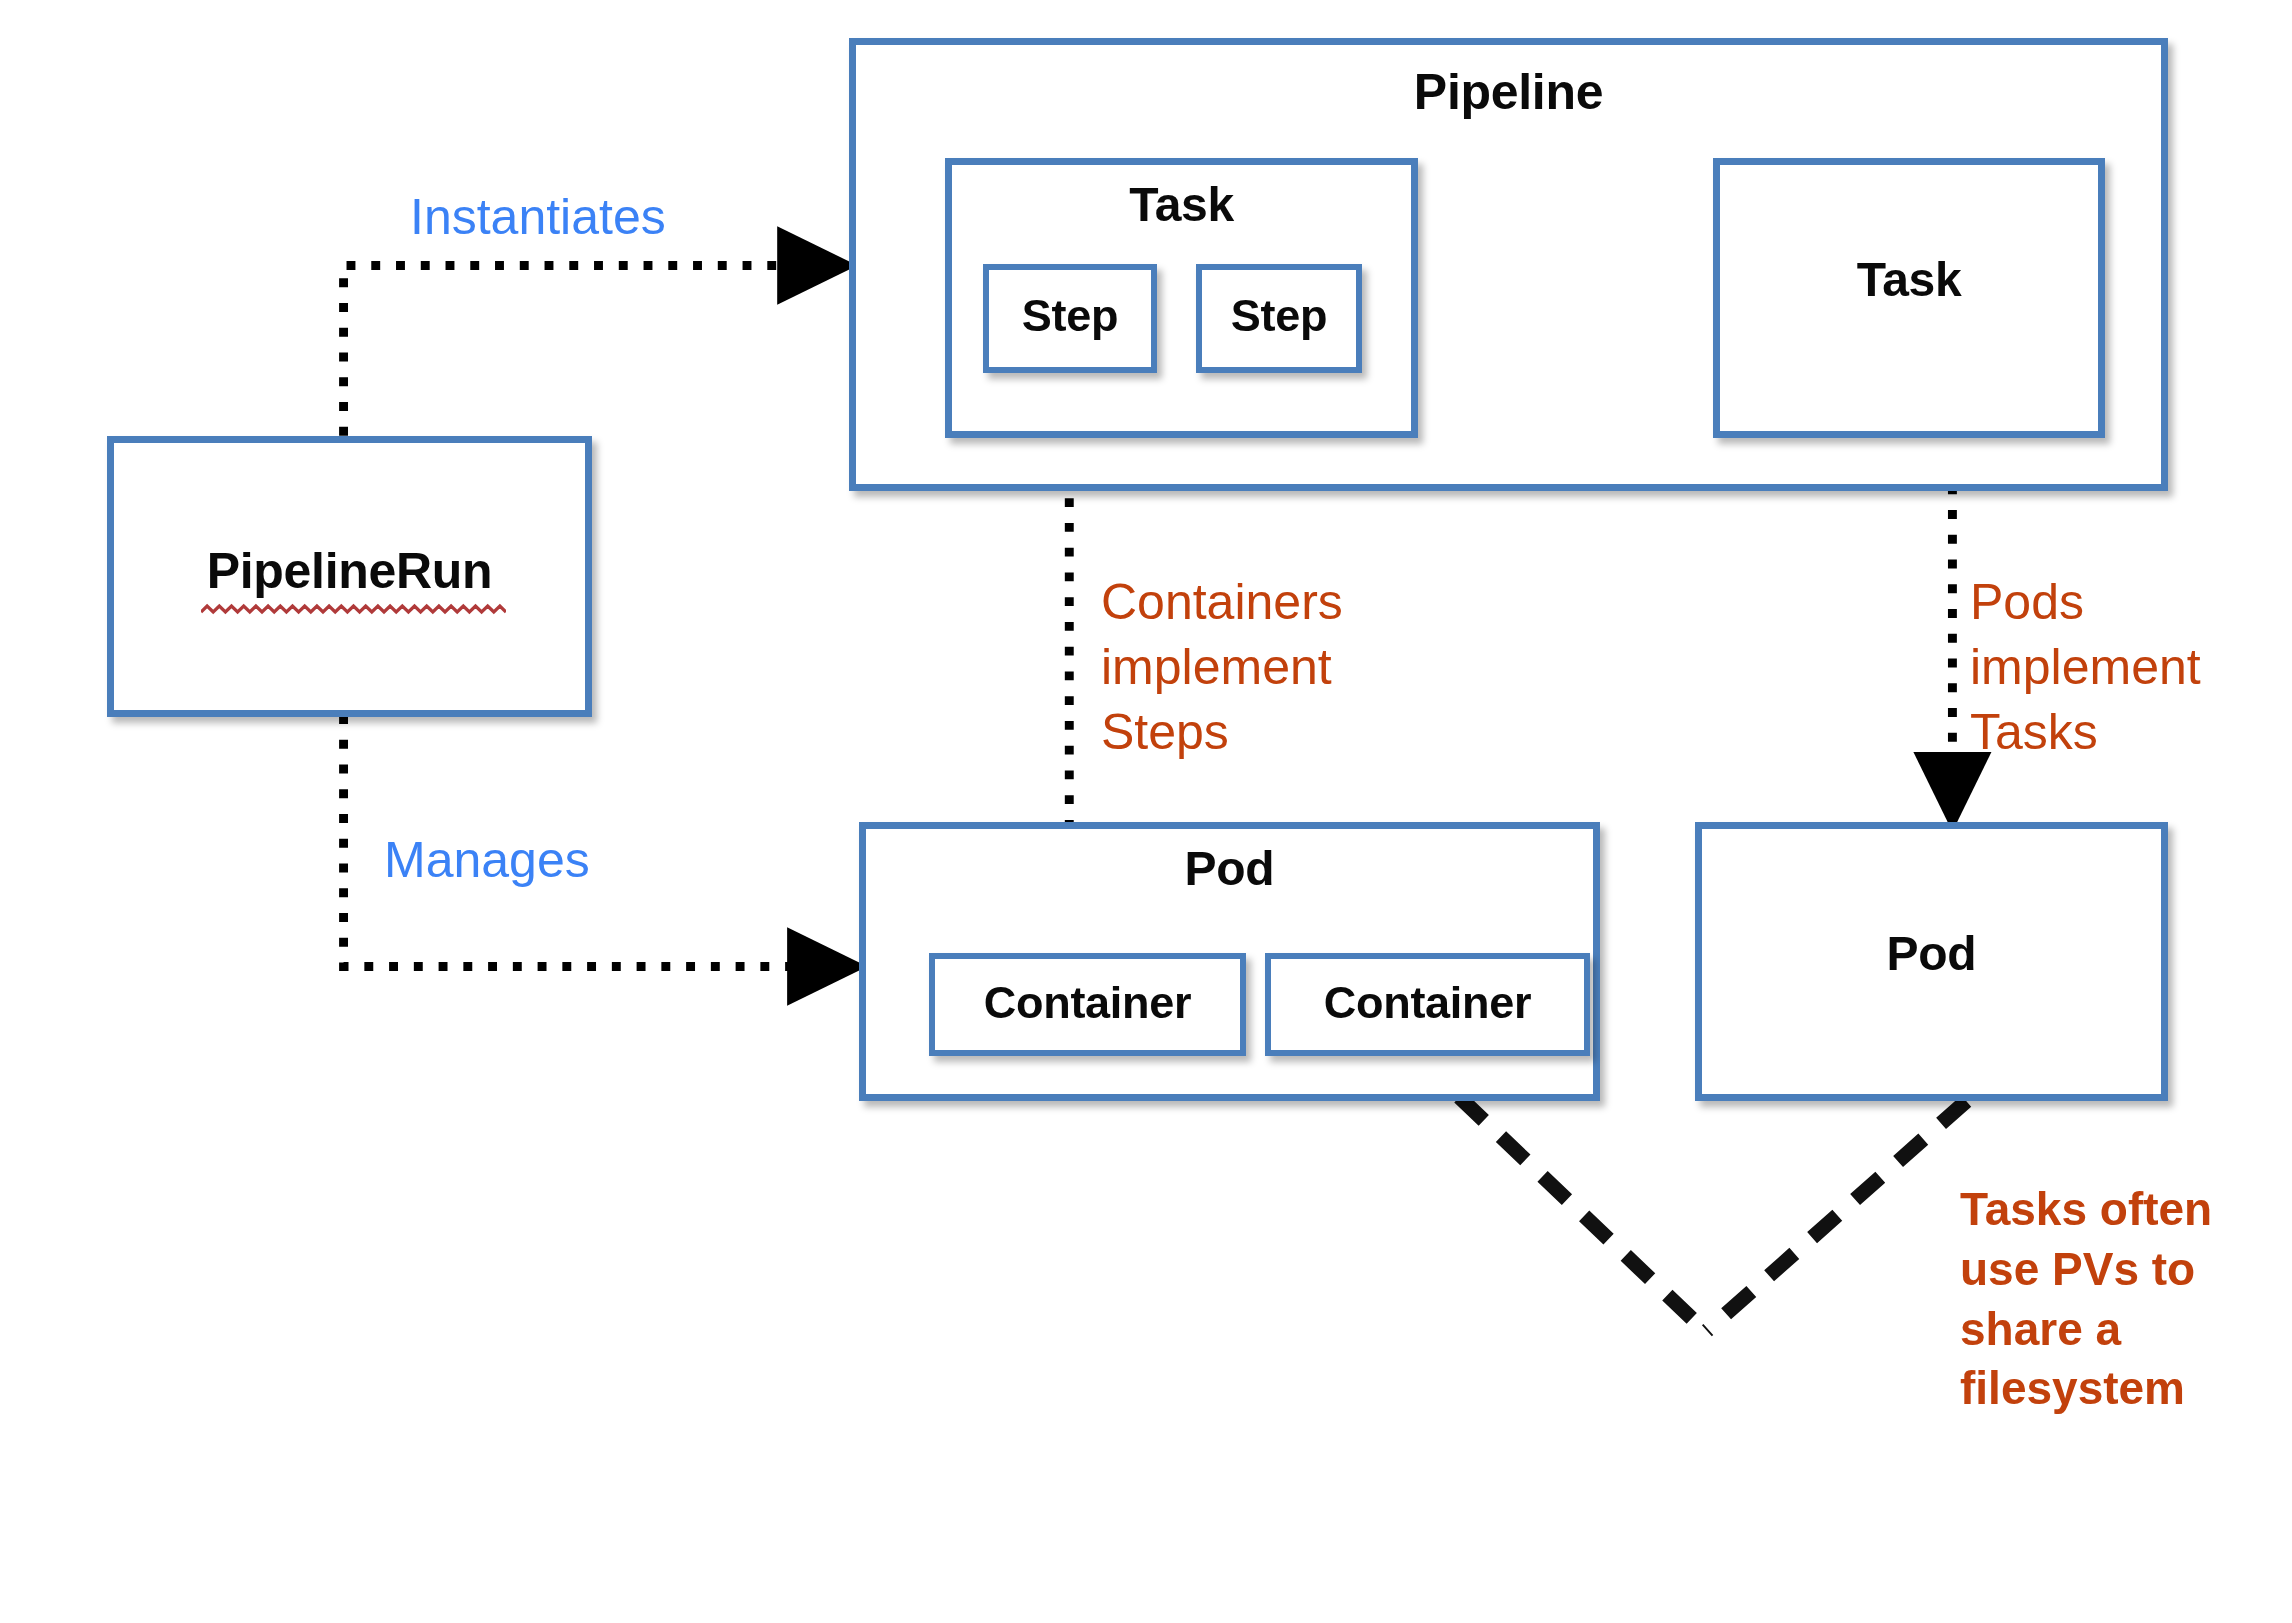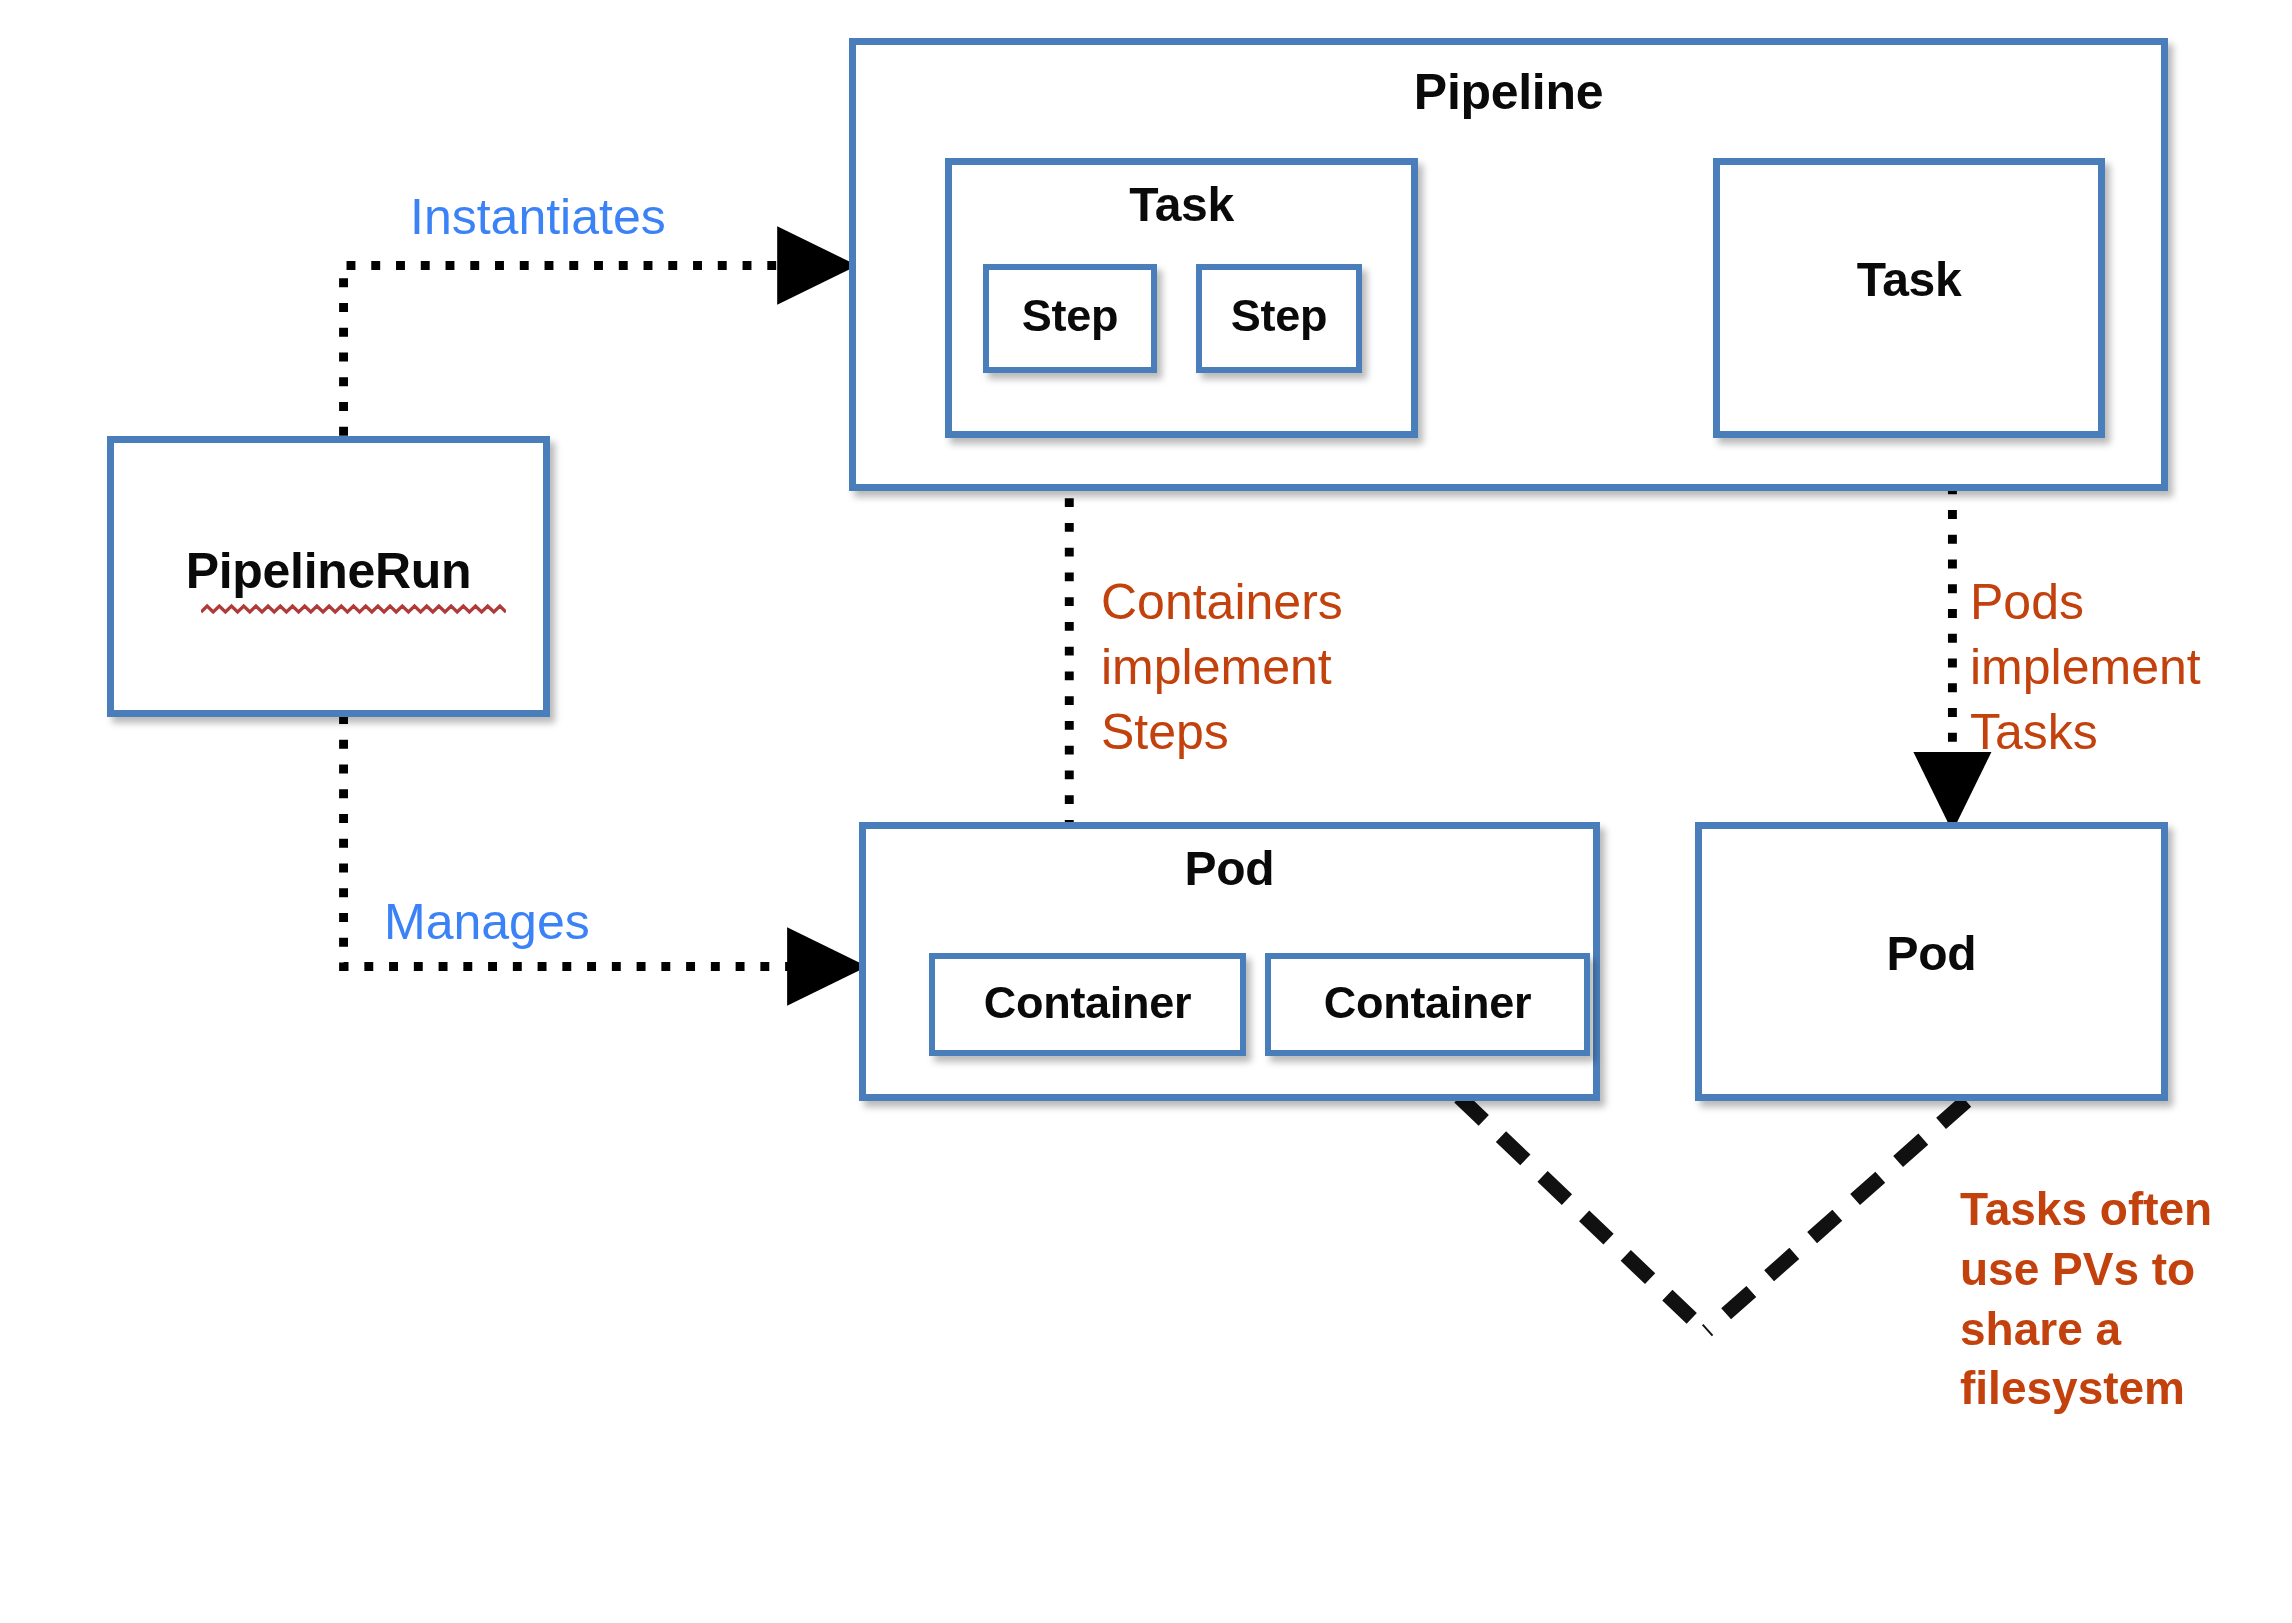--- a/index.html
+++ b/index.html
@@ -79,21 +79,21 @@
   </div>
 
   <div class="box thin" style="left:1196px;top:264px;width:166px;height:109px;">
     <div class="box-label" style="top:20px;font-size:45px;">Step</div>
   </div>
 
   <div class="box" style="left:1713px;top:158px;width:392px;height:280px;">
     <div class="box-label" style="top:87px;font-size:48px;">Task</div>
   </div>
 
-  <div class="box" style="left:107px;top:436px;width:443px;height:281px;">
+  <div class="box" style="left:107px;top:436px;width:485px;height:281px;">
     <div class="box-label" style="top:99px;font-size:50px;">PipelineRun</div>
     <svg class="squiggle" viewBox="0 0 300 12" preserveAspectRatio="none" style="left:87px;top:160px;width:305px;">
       <path d="M0,9 L6,3 L12,9 L18,3 L24,9 L30,3 L36,9 L42,3 L48,9 L54,3 L60,9 L66,3
                L72,9 L78,3 L84,9 L90,3 L96,9 L102,3 L108,9 L114,3 L120,9 L126,3
                L132,9 L138,3 L144,9 L150,3 L156,9 L162,3 L168,9 L174,3 L180,9 L186,3
                L192,9 L198,3 L204,9 L210,3 L216,9 L222,3 L228,9 L234,3 L240,9 L246,3
                L252,9 L258,3 L264,9 L270,3 L276,9 L282,3 L288,9 L294,3 L300,9" fill="none" stroke="#b03a3a" stroke-width="3.2"></path>
     </svg>
   </div>
 
@@ -109,21 +109,21 @@
     <div class="box-label" style="top:18px;font-size:45px;">Container</div>
   </div>
 
   <div class="box" style="left:1695px;top:822px;width:473px;height:279px;">
     <div class="box-label" style="top:97px;font-size:48px;">Pod</div>
   </div>
 
 
   <div class="edge-label" style="left:410px;top:188px;font-size:50px;">Instantiates</div>
 
-  <div class="edge-label" style="left:384px;top:893px;font-size:50px;">Manages</div>
+  <div class="edge-label" style="left:384px;top:831px;font-size:50px;">Manages</div>
 
   <div class="annot" style="left:1101px;top:570px;font-size:50px;width:327px;">Containers
 implement
 Steps</div>
 
   <div class="annot" style="left:1970px;top:570px;font-size:50px;width:317px;">Pods
 implement
 Tasks</div>
 
   <div class="annot" style="left:1960px;top:1180px;font-size:46px;width:327px;font-weight:bold;">Tasks often

